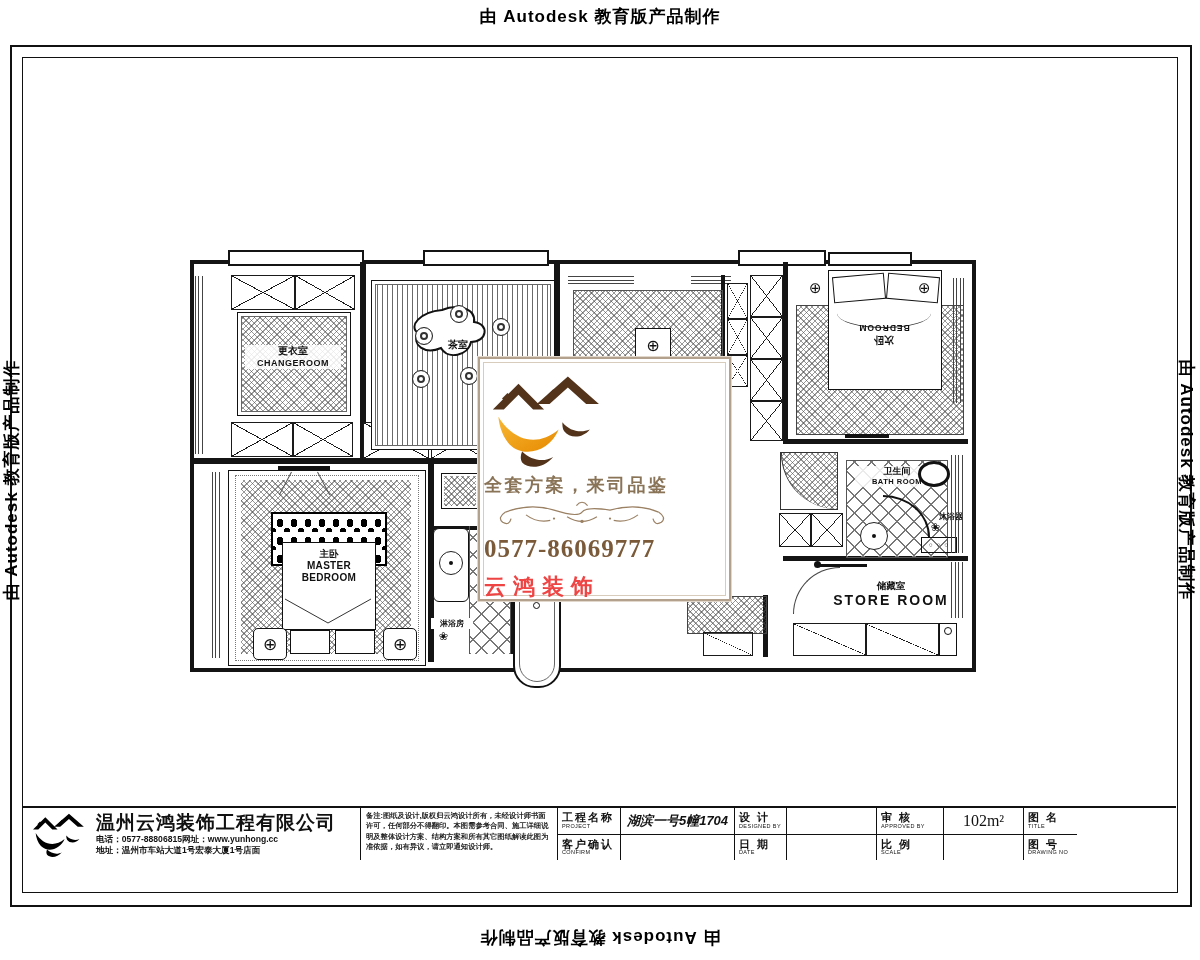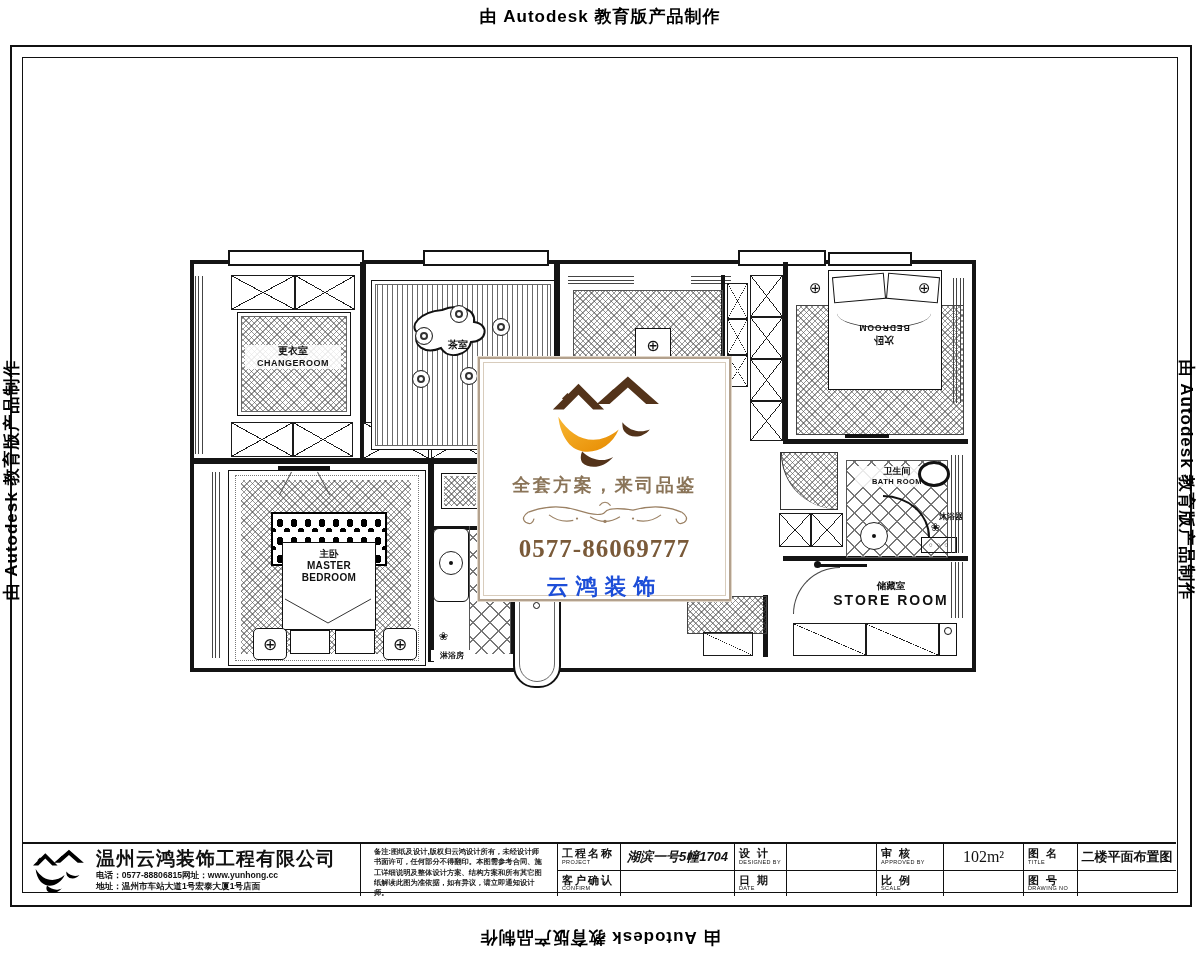--- a/index.html
+++ b/index.html
@@ -30,36 +30,36 @@
      radial-gradient(ellipse 5px 7px at 7px 9px,#000 62%,transparent 63%),
      radial-gradient(ellipse 5px 7px at 0px 18px,#000 62%,transparent 63%),
      radial-gradient(ellipse 5px 7px at 14px 18px,#000 62%,transparent 63%);
      background-size:14px 18px;}
   .lbl{font-weight:600;text-align:center;line-height:1.25;background:rgba(255,255,255,.85);}
   .sym{line-height:1;color:#111;}
   .circle{border:1.5px solid #222;border-radius:50%;background:#fff;}
   
   .stamp{left:478px;top:357px;width:249px;height:240px;background:#fff;
      border:2px solid #b3a18d;box-shadow:0 0 0 1px #e2d8cb;z-index:30;}
-  .stamp-in{position:absolute;inset:3px;border:1px solid #d8ccbc;text-align:center;}
+  .stamp-in{position:absolute;inset:3px;border:1px solid #d8ccbc;}
   .slogan{font-size:18px;font-weight:700;color:#8a7458;letter-spacing:2.5px;margin-top:2px;}
   .phone{font-family:"Liberation Serif","DejaVu Serif",serif;font-size:25px;font-weight:700;color:#7a5a39;letter-spacing:1px;margin-top:4px;}
-  .brand{font-size:22px;font-weight:800;color:#1d4ed8;letter-spacing:7px;margin-top:9px;}
+  .brand{font-size:22px;font-weight:800;color:#ef4444;letter-spacing:7px;margin-top:9px;}
   
-  .tblock{left:22px;top:842px;width:1154px;height:52px;border-top:2px solid #111;display:flex;z-index:10;}
+  .tblock{left:22px;top:806px;width:1154px;height:52px;border-top:2px solid #111;display:flex;z-index:10;}
   .tcell{border-left:1.5px solid #111;box-sizing:border-box;height:100%;}
   .tcol{display:flex;flex-direction:column;}
   .trow{flex:1;box-sizing:border-box;display:flex;align-items:center;justify-content:center;}
   .trow+.trow{border-top:1px solid #111;}
   .flabel{padding:2px 4px;flex-direction:column;align-items:flex-start;justify-content:center;line-height:1.05;}
   .flabel .cn{font-size:11px;font-weight:700;letter-spacing:2px;}
   .flabel .en{font-size:5.5px;letter-spacing:.4px;}
   .company-name{font-size:19px;font-weight:800;letter-spacing:1px;line-height:1.15;}
   .company-line{font-size:8.6px;font-weight:700;line-height:1.3;}
-  .notes{font-size:7.3px;line-height:1.42;padding:3px 13px;box-sizing:border-box;font-weight:600;color:#222;}
+  .notes{font-size:7.3px;line-height:1.42;padding:3px 5px;box-sizing:border-box;font-weight:600;color:#222;}
 </style>
 </head>
 <body>
 
 <div class="abs ad-text" style="left:600px;top:16px;transform:translate(-50%,-50%);">由 Autodesk 教育版产品制作</div>
 <div class="abs ad-text" style="left:600px;top:937px;transform:translate(-50%,-50%) rotate(180deg);">由 Autodesk 教育版产品制作</div>
 <div class="abs ad-text" style="left:11px;top:480px;transform:translate(-50%,-50%) rotate(-90deg);">由 Autodesk 教育版产品制作</div>
 <div class="abs ad-text" style="left:1186px;top:480px;transform:translate(-50%,-50%) rotate(90deg);">由 Autodesk 教育版产品制作</div>
 
 <div class="abs frame-outer"></div>
@@ -200,21 +200,21 @@
   <div class="abs" style="left:107px;top:380px;width:38px;height:22px;border:1.2px solid #111;background:#fff;"></div>
   <div class="abs" style="left:152px;top:380px;width:38px;height:22px;border:1.2px solid #111;background:#fff;"></div>
 
   <div class="abs hatchx" style="left:258px;top:223px;width:36px;height:34px;border:1.5px solid #111;box-shadow:inset 0 0 0 2px #fff;"></div>
   <div class="abs" style="left:250px;top:278px;width:34px;height:72px;border:1.5px solid #111;border-radius:6px;background:#fff;">
     <div class="circle" style="position:absolute;left:5px;top:22px;width:22px;height:22px;">
       <div style="position:absolute;left:9px;top:9px;width:4px;height:4px;background:#111;border-radius:50%;"></div>
     </div>
   </div>
   <div class="abs diamond" style="left:286px;top:276px;width:40px;height:128px;border-left:1px solid #555;border-right:1px solid #555;"></div>
-  <div class="abs" style="left:248px;top:368px;width:42px;text-align:center;font-size:8px;font-weight:700;background:#fff;margin-top:32px;">淋浴房</div>
+  <div class="abs" style="left:248px;top:368px;width:42px;text-align:center;font-size:8px;font-weight:700;background:#fff;">淋浴房</div>
   <span class="abs sym" style="left:256px;top:381px;font-size:11px;">❀</span>
   <div class="abs" style="left:330px;top:338px;width:44px;height:96px;border:2px solid #111;border-radius:10px 10px 22px 22px;background:#fff;">
     <div style="position:absolute;inset:4px;border:1px solid #666;border-radius:7px 7px 18px 18px;"></div>
     <div style="position:absolute;left:18px;top:12px;width:5px;height:5px;border:1px solid #111;border-radius:50%;"></div>
   </div>
 
   <div class="abs hatchx" style="left:504px;top:346px;width:78px;height:36px;border:1px solid #444;"></div>
   <div class="abs diagbox" style="left:520px;top:382px;width:48px;height:22px;"></div>
 </div>
 
@@ -324,17 +324,13 @@
   <div class="tcell tcol" style="width:54px;">
     <div class="trow flabel">
       <span class="cn">图 名</span>
       <span class="en">TITLE</span>
     </div>
     <div class="trow flabel">
       <span class="cn">图 号</span>
       <span class="en">DRAWING NO</span>
     </div>
   </div>
-  <div class="tcell tcol" style="width:99px;">
-    <div class="trow" style="font-size:13px;font-weight:600;">二楼平面布置图</div>
-    <div class="trow"></div>
-  </div>
 </div>
 
 </body></html>

